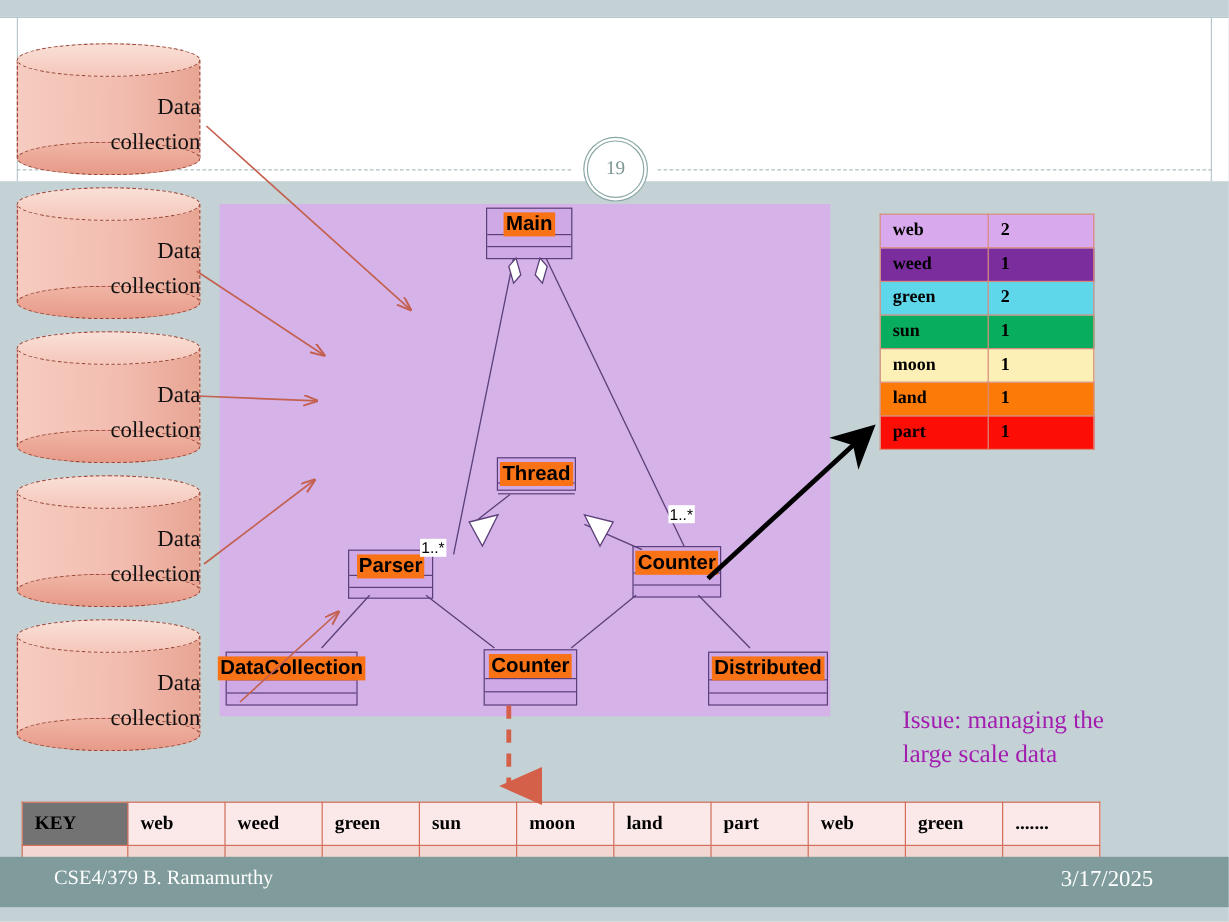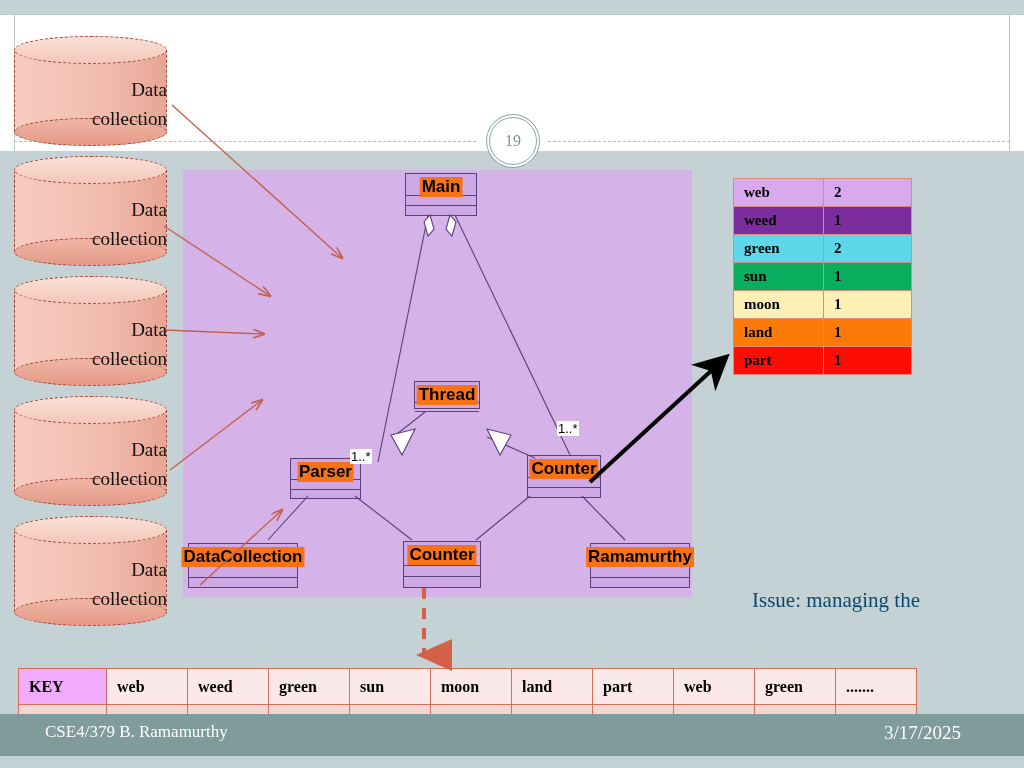--- a/index.html
+++ b/index.html
@@ -134,40 +134,40 @@
     padding:5px 10px;
     height:28px;
     box-sizing:border-box;
   }
   .color-table td.k{width:90px;}
   .color-table td.v{width:88px;}
   
   .issue{
     position:absolute;left:752px;top:586px;width:250px;
     font-family:"Liberation Serif", serif;
-    font-size:21px;color:#0c4a6e;
+    font-size:21px;color:#a21caf;
     line-height:1.35;
   }
   
   .kv-table{
     position:absolute;left:18px;top:668px;
     border-collapse:collapse;
   }
   .kv-table td{
     border:1px solid #d4705a;
     font-family:"Liberation Serif", serif;
     font-weight:bold;
     font-size:16px;color:#000000;
     padding:6px 10px;
     height:36px;
     box-sizing:border-box;
     background:#fae9e8;
   }
   .kv-table tr.value-row td{background:#f2d7d3;}
-  .kv-table td.hdr{background:#f0abfc;width:88px;}
+  .kv-table td.hdr{background:#737373;width:88px;}
   .kv-table td.col{width:81px;}
   
   .footer-bar{
     position:absolute;left:0;top:714px;width:1024px;height:42px;
     background:#7f9b9b;
   }
   .footer-left{
     position:absolute;left:45px;top:722px;
     font-family:"Liberation Serif", serif;
     font-size:17px;color:#ffffff;
@@ -326,21 +326,21 @@
 
   <div class="uml-box" style="left:403px;top:541px;width:78px;height:47px;">
     <div class="bar" style="top:23px;"></div>
     <div class="bar" style="top:34px;"></div>
     <div class="uml-name">Counter</div>
   </div>
 
   <div class="uml-box" style="left:590px;top:543px;width:100px;height:45px;">
     <div class="bar" style="top:22px;"></div>
     <div class="bar" style="top:33px;"></div>
-    <div class="uml-name">Ramamurthy</div>
+    <div class="uml-name">Distributed</div>
   </div>
 
   <div class="mult" style="left:350px;top:449px;">1..*</div>
   <div class="mult" style="left:557px;top:421px;">1..*</div>
 
   <svg class="overlay over">
     <line x1="590" y1="482" x2="712" y2="370" stroke="#000000" stroke-width="4" marker-end="url(#blackArrow2)" fill="none"></line>
     <defs>
       <marker id="blackArrow2" markerWidth="9" markerHeight="9" refX="3" refY="4.5" orient="auto">
         <path d="M0,0 L9,4.5 L0,9 L2.6,4.5 Z" fill="#000000"></path>
@@ -376,20 +376,21 @@
       </tr>
       <tr style="background:#fc0d05;">
         <td class="k">part</td>
         <td class="v">1</td>
       </tr>
     </tbody>
   </table>
 
   <div class="issue">
     <div>Issue: managing the</div>
+    <div>large scale data</div>
   </div>
 
   <table class="kv-table">
     <tbody>
       <tr class="key-row">
         <td class="hdr">KEY</td>
         <td class="col">web</td>
         <td class="col">weed</td>
         <td class="col">green</td>
         <td class="col">sun</td>

